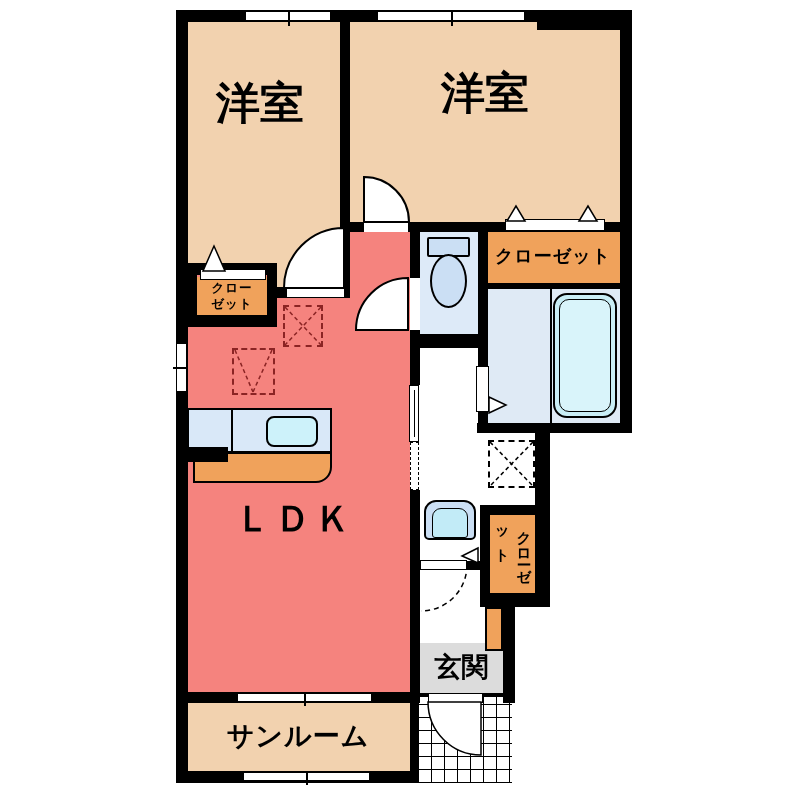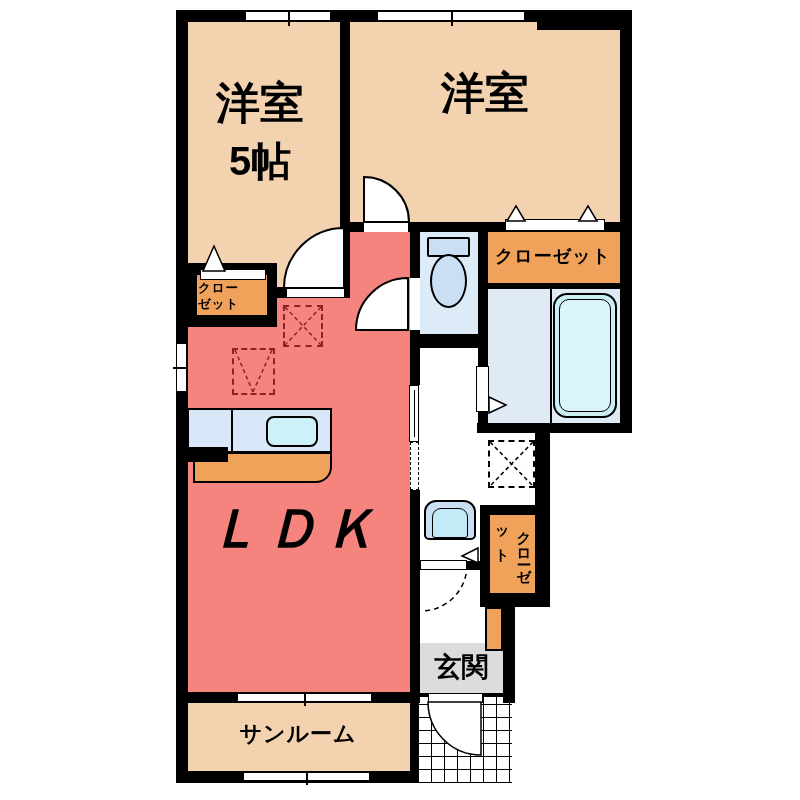--- a/index.html
+++ b/index.html
@@ -19,26 +19,26 @@
                      repeating-linear-gradient(90deg,#000 0 1px,transparent 1px 13px);}
   .win{background:#fff;border:1px solid #000;box-sizing:border-box;}
   .gap{background:#fff;}
   .bar{background:#fff;border:1px solid #000;box-sizing:border-box;}
   .dash-red{border:2px dashed var(--dashred);box-sizing:border-box;}
   .dash-blk{border:2px dashed #000;box-sizing:border-box;}
   .dash-pocket{background:#fff;border:1px dashed #000;box-sizing:border-box;}
   .lbl{text-align:center;line-height:1.05;white-space:nowrap;}
   .lbl-room{font-size:44px;}
   .lbl-size{font-size:40px;}
-  .lbl-ldk{font-size:54px;letter-spacing:4px;font-style:italic;}
+  .lbl-ldk{font-size:36px;letter-spacing:4px;}
   .lbl-ldk2{font-size:42px;letter-spacing:2px;}
-  .lbl-sun{font-size:22px;letter-spacing:1px;font-family:Liberation Serif, serif;}
+  .lbl-sun{font-size:27px;letter-spacing:1px;font-family:Liberation Serif, serif;}
   .lbl-gen{font-size:27px;}
   .lbl-clo{font-size:18px;letter-spacing:1px;}
-  .lbl-clo-sm{font-size:12.5px;line-height:1.25;letter-spacing:1px;white-space:nowrap;text-align:left;}
+  .lbl-clo-sm{font-size:12.5px;line-height:1.25;letter-spacing:1px;white-space:nowrap;text-align:center;}
   .lbl-clo-v{writing-mode:vertical-rl;font-size:14.5px;letter-spacing:2px;line-height:1.5;text-align:left;}
   svg{position:absolute;left:0;top:0;}
 </style>
 </head>
 <body>
 
 <div id="plan">
 
   <i class="abs floor-ldk" style="left:187px;top:232px;width:223px;height:471px"></i>
   <i class="abs floor-room" style="left:188px;top:22px;width:152px;height:241px"></i>
@@ -147,21 +147,20 @@
       <line x1="235" y1="350" x2="253" y2="392"></line>
       <line x1="272" y1="350" x2="253" y2="392"></line>
     </g>
     <g stroke="#000" stroke-width="1.5" stroke-dasharray="4 3">
       <line x1="490" y1="442" x2="533" y2="486"></line>
       <line x1="533" y1="442" x2="490" y2="486"></line>
     </g>
   </svg>
 
   <div class="abs lbl lbl-room" style="left:180px;top:80px;width:160px">洋室</div>
-  <div class="abs lbl lbl-size" style="left:180px;top:140px;width:160px">5帖</div>
   <div class="abs lbl lbl-room" style="left:400px;top:70px;width:170px">洋室</div>
   <div class="abs lbl lbl-ldk" style="left:195px;top:500px;width:200px">ＬＤＫ</div>
   <div class="abs lbl lbl-sun" style="left:198px;top:722px;width:200px">サンルーム</div>
   <div class="abs lbl lbl-gen" style="left:420px;top:653px;width:83px">玄関</div>
   <div class="abs lbl lbl-clo" style="left:488px;top:247px;width:130px">クローゼット</div>
   <div class="abs lbl-clo-sm" style="left:198px;top:281px;width:68px">
     <span>クロー</span><br>
     <span>ゼット</span>
   </div>
   <div class="abs lbl-clo-v" style="left:494px;top:520px;width:40px;height:58px">クローゼット</div>

